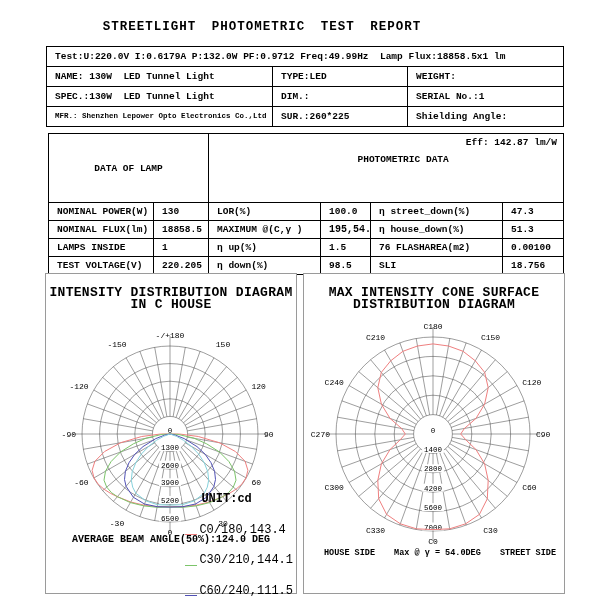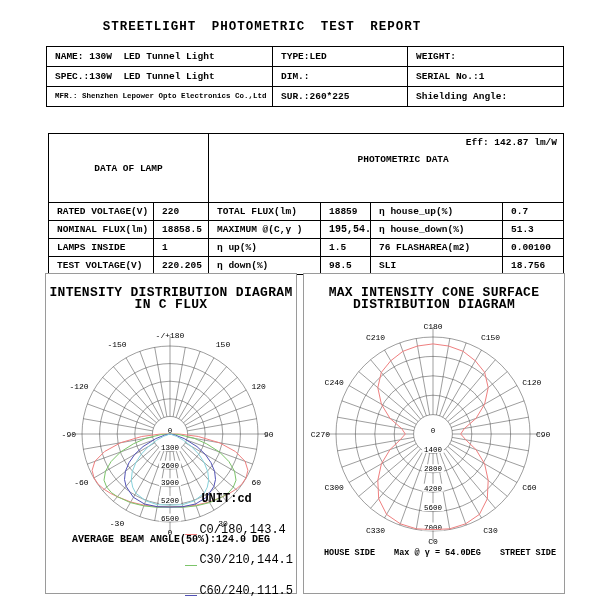--- a/index.html
+++ b/index.html
@@ -56,20 +56,23 @@
 
 <div class="page-title">STREETLIGHT PHOTOMETRIC TEST REPORT</div>
 
 <table id="info-table">
   <colgroup>
       <col style="width:226px">
       <col style="width:135px">
       <col style="width:156px">
     </colgroup>
   <tbody>
+      <tr>
+    <td colspan="3">Test:U:220.0V I:0.6179A P:132.0W PF:0.9712 Freq:49.99Hz  Lamp Flux:18858.5x1 lm</td>
+  </tr>
   <tr>
     <td>NAME: 130W  LED Tunnel Light</td>
     <td>TYPE:LED</td>
     <td>WEIGHT:</td>
   </tr>
   <tr>
     <td>SPEC.:130W  LED Tunnel Light</td>
     <td>DIM.:</td>
     <td>SERIAL No.:1</td>
   </tr>
@@ -92,26 +95,26 @@
     </colgroup>
   <tbody>
       <tr>
     <td colspan="2" class="center">DATA OF LAMP</td>
     <td colspan="4" class="hdr-right">
       <span>PHOTOMETRIC DATA</span>
       <span class="hdr-eff">Eff: 142.87 lm/W</span>
     </td>
   </tr>
   <tr>
-    <td>RATED VOLTAGE(V)</td>
-    <td>220</td>
-    <td>TOTAL FLUX(lm)</td>
-    <td>18859</td>
-    <td>η house_up(%)</td>
-    <td>0.7</td>
+    <td>NOMINAL POWER(W)</td>
+    <td>130</td>
+    <td>LOR(%)</td>
+    <td>100.0</td>
+    <td>η street_down(%)</td>
+    <td>47.3</td>
   </tr>
   <tr>
     <td>NOMINAL FLUX(lm)</td>
     <td>18858.5</td>
     <td>MAXIMUM @(C,γ )</td>
     <td class="sm">195,54.0</td>
     <td>η house_down(%)</td>
     <td>51.3</td>
   </tr>
   <tr>
@@ -205,21 +208,21 @@
         <text x="71.0" y="251.6" text-anchor="middle">-30</text>
         <text x="177.0" y="251.6" text-anchor="middle">30</text>
         <text x="124.0" y="261.0" text-anchor="middle">0</text>
       </g>
       <path d="M124.0 160.0L114.5 160.0L95.7 162.5L74.7 168.7L58.6 177.5L48.9 187.3L46.1 196.3L48.0 203.9L52.2 210.2L58.1 215.3L64.6 219.4L71.4 222.7L84.7 228.0L98.1 231.2L111.2 232.7L124.0 232.4L136.8 232.7L149.9 231.2L163.3 228.0L176.6 222.7L183.4 219.4L189.9 215.3L195.8 210.2L200.0 203.9L201.9 196.3L199.1 187.3L189.4 177.5L173.3 168.7L152.3 162.5L133.5 160.0L124.0 160.0" fill="none" stroke="#ef7f7f" stroke-width="1" stroke-linejoin="round"></path>
       <path d="M124.0 160.0L115.9 160.4L100.0 164.2L87.4 169.8L74.4 178.1L65.1 187.5L59.5 197.2L58.0 206.2L60.7 213.1L65.4 218.6L71.4 222.7L84.4 228.6L97.8 231.9L111.1 233.3L124.0 233.1L136.9 233.3L150.2 231.9L163.6 228.6L176.6 222.7L182.6 218.6L187.3 213.1L190.0 206.2L188.5 197.2L182.9 187.5L173.6 178.1L160.6 169.8L148.0 164.2L132.1 160.4L124.0 160.0" fill="none" stroke="#7cc46a" stroke-width="1" stroke-linejoin="round"></path>
       <path d="M124.0 160.0L118.7 161.1L109.8 164.6L97.0 172.6L88.8 180.3L83.0 188.7L79.4 197.4L78.5 205.5L80.1 212.4L87.4 223.3L98.5 230.0L111.2 232.7L124.0 233.1L136.8 232.7L149.5 230.0L160.6 223.3L167.9 212.4L169.5 205.5L168.6 197.4L165.0 188.7L159.2 180.3L151.0 172.6L138.2 164.6L129.3 161.1L124.0 160.0" fill="none" stroke="#5151b5" stroke-width="1" stroke-linejoin="round"></path>
       <path d="M124.0 160.0L117.6 162.3L110.5 166.3L102.9 172.2L95.2 180.2L89.8 188.7L86.2 197.8L85.3 206.2L86.7 213.2L89.8 219.2L99.7 226.8L111.5 230.7L124.0 231.1L136.5 230.7L148.3 226.8L158.2 219.2L161.3 213.2L162.7 206.2L161.8 197.8L158.2 188.7L152.8 180.2L145.1 172.2L137.5 166.3L130.4 162.3L124.0 160.0" fill="none" stroke="#85d2dc" stroke-width="1" stroke-linejoin="round"></path>
     </svg>
   <div class="chart-title ct1">INTENSITY DISTRIBUTION DIAGRAM</div>
-  <div class="chart-title ct2">IN C FLUX</div>
+  <div class="chart-title ct2">IN C HOUSE</div>
   <div class="legend">
     <div class="legend-title">UNIT:cd</div>
     <div class="legend-item">
       <span class="legend-swatch" style="background: rgb(239, 127, 127);"></span>
       <span>C0/180,143.4</span>
     </div>
     <div class="legend-item">
       <span class="legend-swatch" style="background: rgb(124, 196, 106);"></span>
       <span>C30/210,144.1</span>
     </div>

